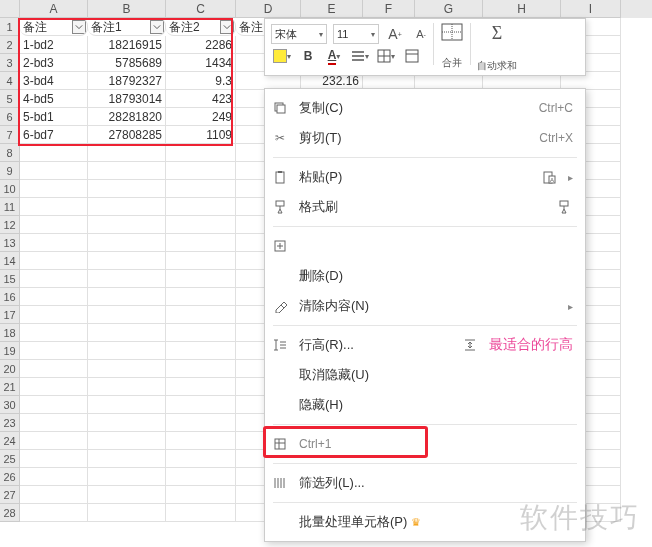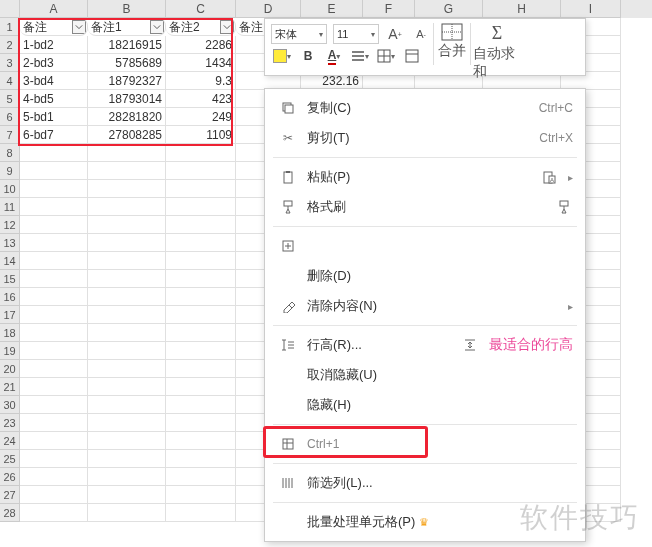--- a/index.html
+++ b/index.html
@@ -23,32 +23,32 @@
   
   .redbox1 { position: absolute; top: 18px; left: 18px; width: 215px; height: 128px; border: 2px solid #e23; pointer-events: none; }
   
   .mini-toolbar { position: absolute; top: 18px; left: 264px; width: 322px; height: 58px; background: #fff; border: 1px solid #ccc; box-shadow: 2px 2px 6px rgba(0,0,0,0.15); padding: 4px 6px; display: flex; flex-direction: column; gap: 4px; }
   .mt-row1 { display: flex; align-items: center; gap: 6px; height: 22px; }
   .font-name { width: 56px; height: 20px; border: 1px solid #ccc; display: flex; align-items: center; padding: 0 3px; font-size: 11px; justify-content: space-between; }
   .font-size { width: 46px; height: 20px; border: 1px solid #ccc; display: flex; align-items: center; padding: 0 3px; font-size: 11px; justify-content: space-between; }
   .dd { font-size: 8px; color: #666; }
   .tb-ico { width: 20px; height: 20px; display: flex; align-items: center; justify-content: center; color: #555; }
   .big-ico { width: 32px; display: flex; flex-direction: column; align-items: center; font-size: 10px; color: #555; gap: 1px; }
-  .big-ico-lbl { font-size: 14px; }
+  .big-ico-lbl { font-size: 10px; margin-top: 14px; }
   .sep { width: 1px; height: 42px; background: #ddd; margin: 0 2px; }
   .mt-row2 { display: flex; align-items: center; gap: 4px; height: 22px; }
   .tb-btn { min-width: 22px; height: 20px; display: flex; align-items: center; justify-content: center; font-size: 12px; color: #444; }
   .tb-btn-dd { display: flex; align-items: center; }
   .mt-left { display: flex; flex-direction: column; }
   .mt-wrap { display: flex; align-items: flex-start; }
   .under-a { text-decoration: underline; border-bottom: 2px solid #c00; padding-bottom: 1px; font-weight: bold; }
   .clr-box { width: 14px; height: 14px; background: #ffeb3b; border: 1px solid #999; }
   
   .ctx-menu { position: absolute; top: 88px; left: 264px; width: 322px; background: #fff; border: 1px solid #ccc; box-shadow: 2px 2px 8px rgba(0,0,0,0.2); padding: 4px 0; }
-  .mi { display: flex; align-items: center; height: 30px; padding: 0 12px 0 14px; gap: 10px; color: #333; }
+  .mi { display: flex; align-items: center; height: 30px; padding: 0 12px 0 6px; gap: 10px; color: #333; }
   .mi-ico { width: 18px; height: 18px; display: flex; align-items: center; justify-content: center; color: #666; }
   .mi-lbl { flex: 1; font-size: 13px; }
   .mi-sc { font-size: 12px; color: #888; }
   .mi-sep { height: 1px; background: #e5e5e5; margin: 4px 8px; }
   .mi-right-ico { width: 18px; height: 18px; display: flex; align-items: center; justify-content: center; color: #666; }
   .mi-arrow { font-size: 10px; color: #888; }
   
   .redbox2 { position: absolute; border: 3px solid #e23; border-radius: 3px; pointer-events: none; }
   
   .watermark { position: absolute; right: 12px; bottom: 10px; font-size: 28px; color: rgba(120,120,120,0.35); font-weight: 500; font-family: "SimSun", serif; letter-spacing: 2px; }

